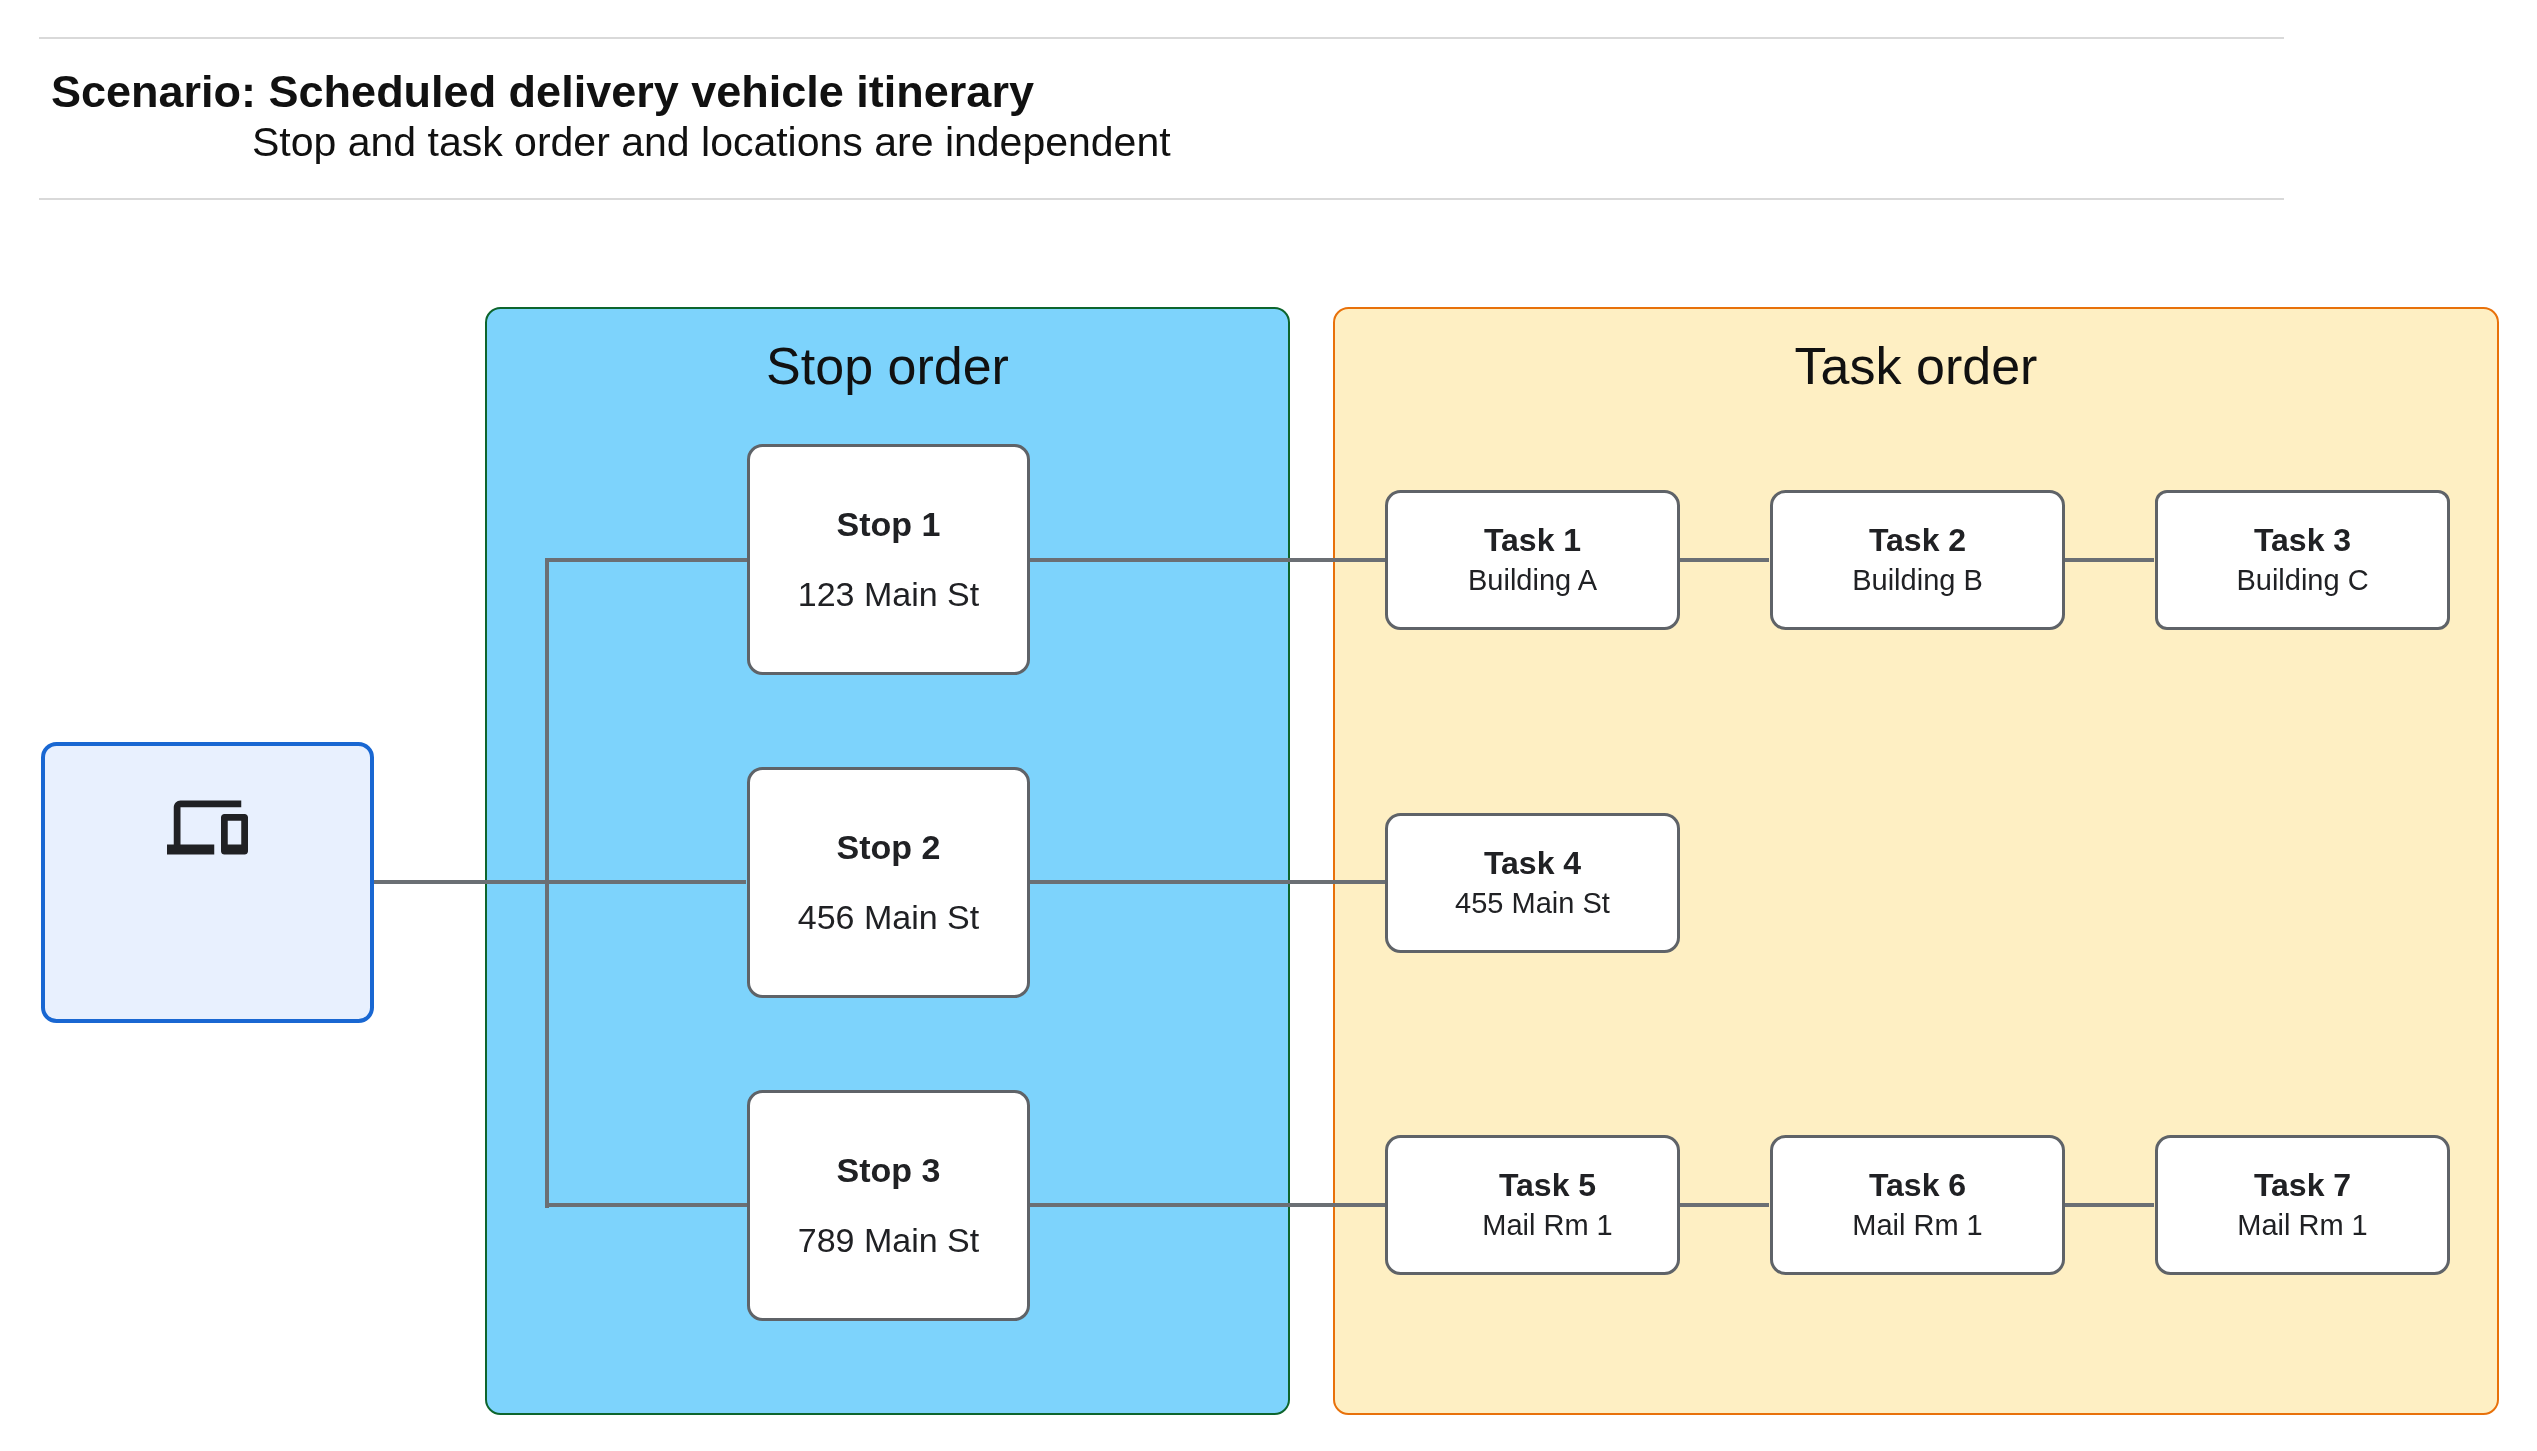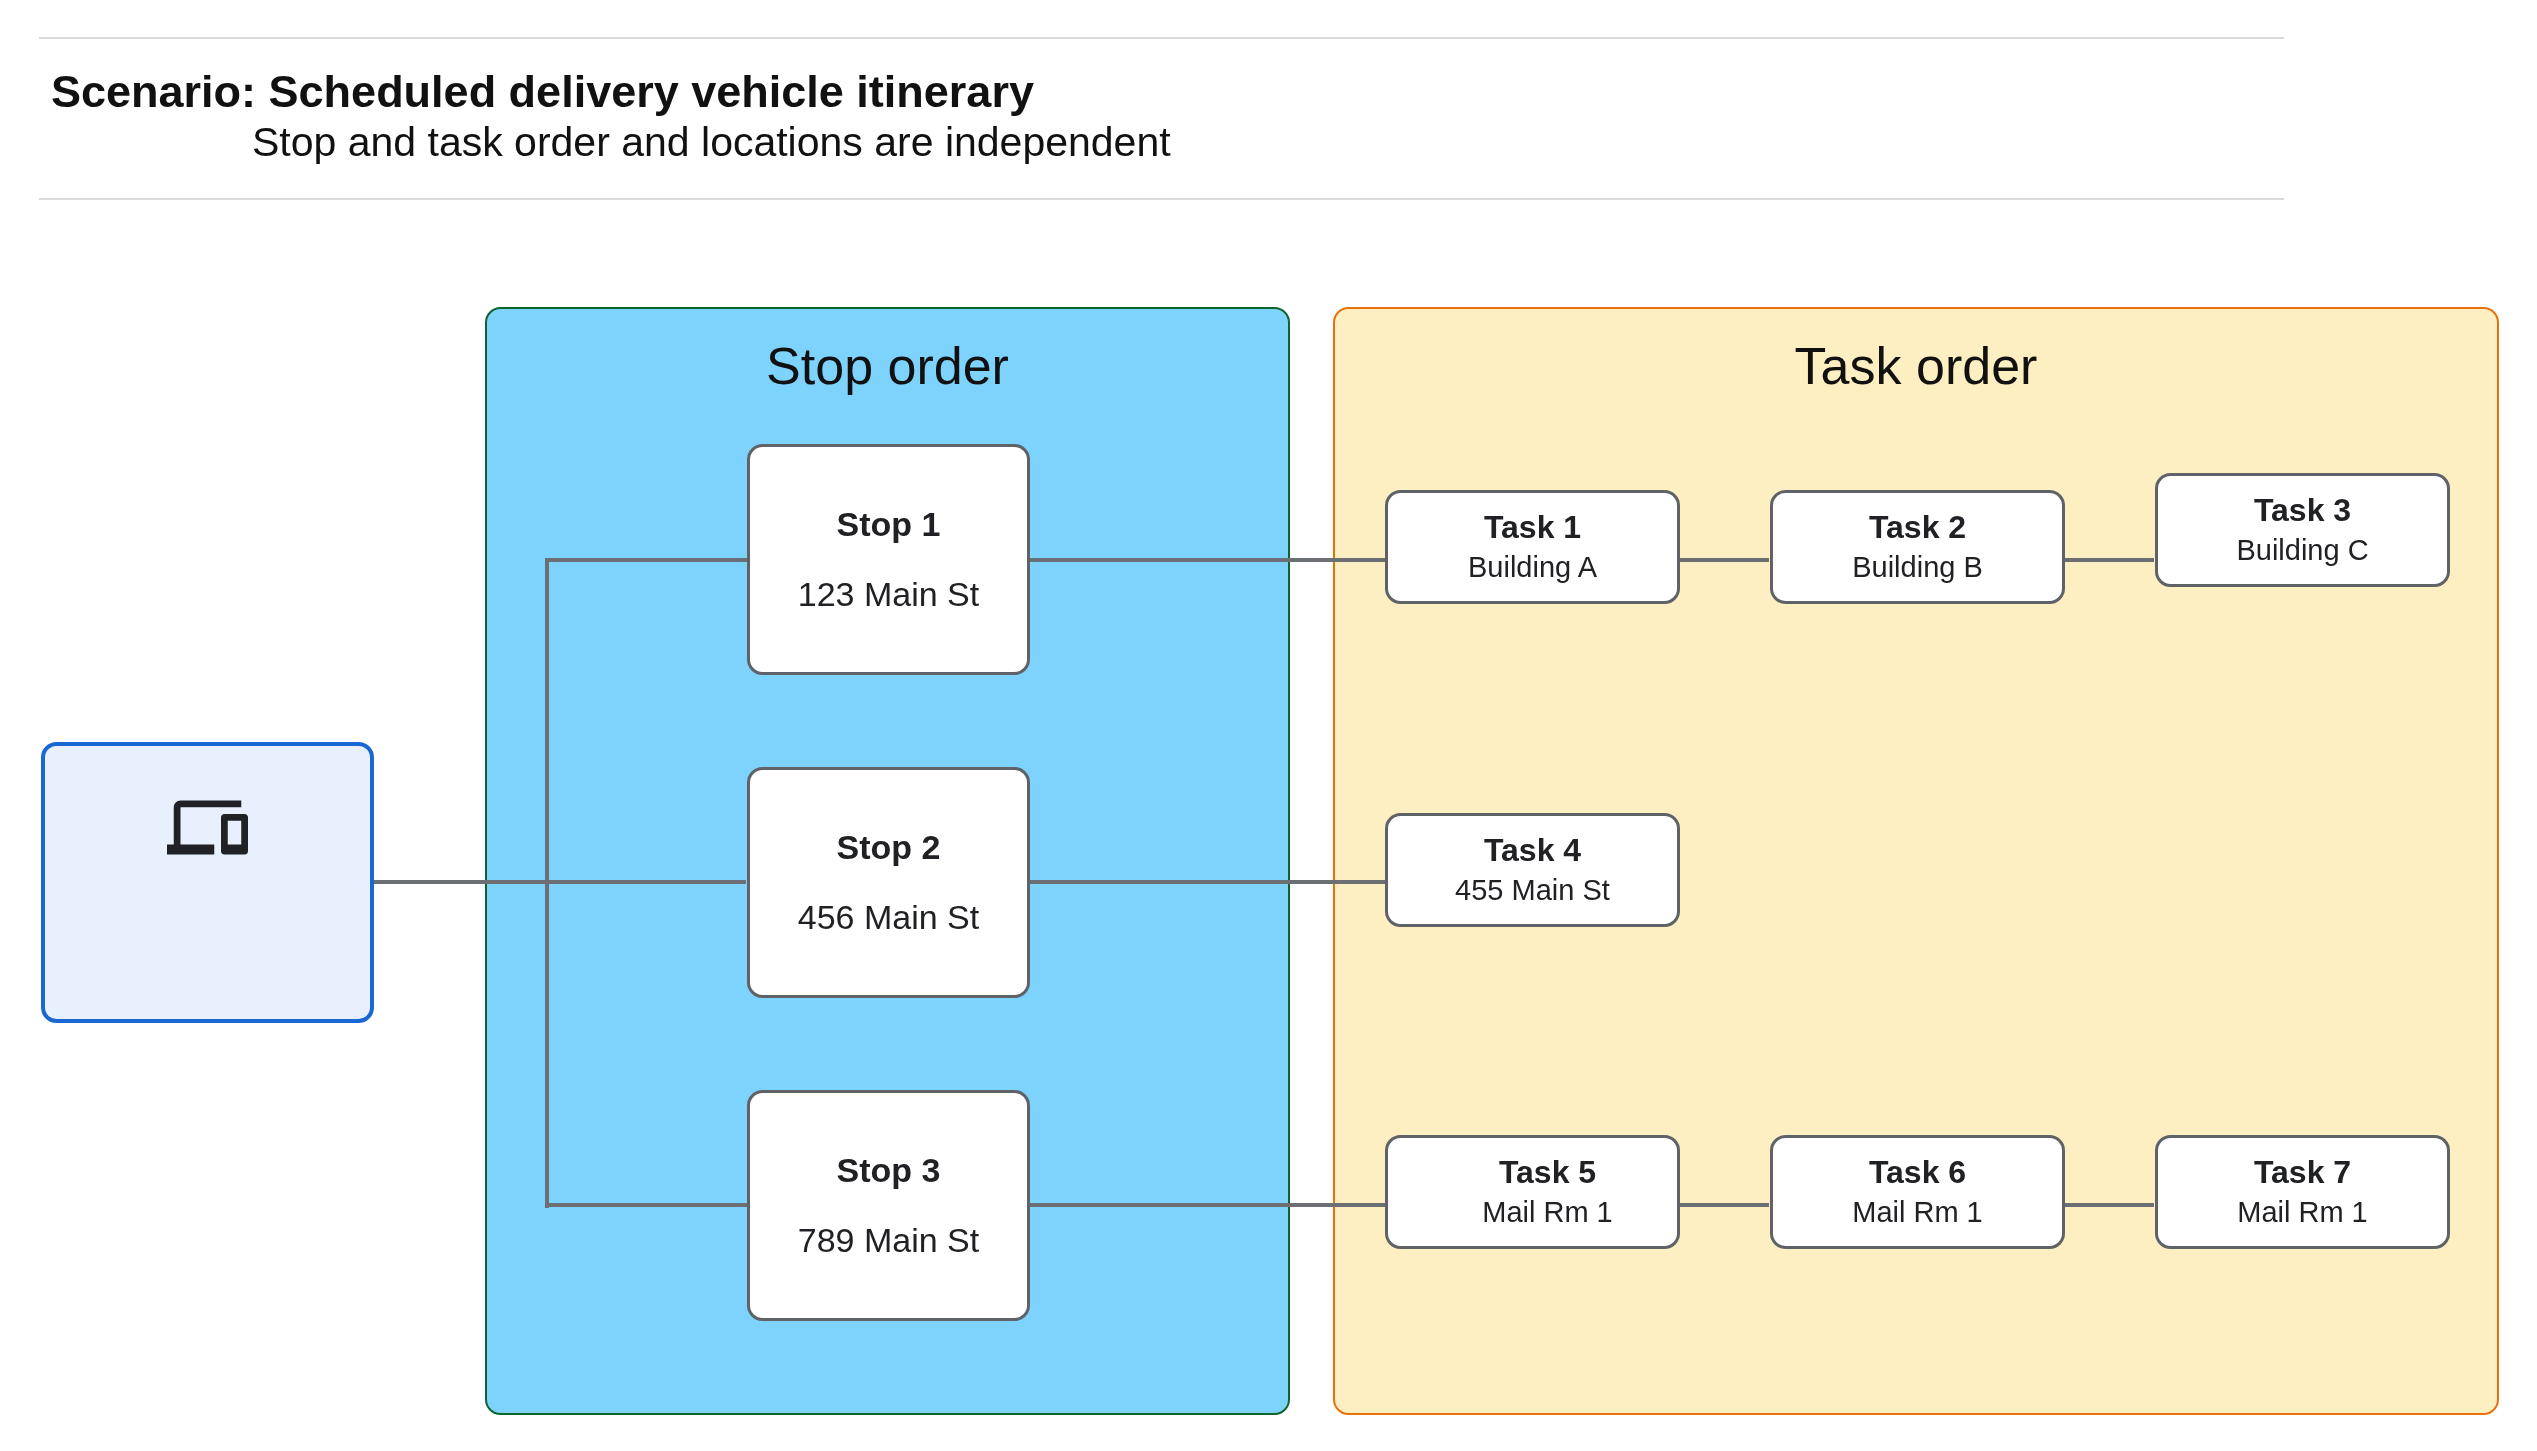--- a/index.html
+++ b/index.html
@@ -19,21 +19,21 @@
   .line{position:absolute;background:#6b6f74;z-index:3;}
   .line.h{height:3.9px;}
   .line.v{width:3.9px;}
 
   .node{
     position:absolute;background:#ffffff;border:3.9px solid #5f6368;border-radius:15.5px;
     box-sizing:border-box;display:flex;flex-direction:column;align-items:center;justify-content:center;
     z-index:5;text-align:center;
   }
   .node.stop-node{width:283px;height:231px;}
-  .node.task-node{width:295px;height:114px;}
+  .node.task-node{width:295px;height:140px;}
   .node .node-name{font-weight:700;}
   .stop-node .node-name{font-size:34px;line-height:1.35;}
   .stop-node .node-loc{font-size:34px;line-height:1.35;margin-top:24px;}
   .task-node .node-name{font-size:32px;line-height:1.3;}
   .task-node .node-loc{font-size:29px;line-height:1.3;}
 
   .vehicle{
     position:absolute;left:41px;top:742px;width:333px;height:281px;box-sizing:border-box;
     background:#e8f0fe;border:4.8px solid #1967d2;border-radius:15.5px;z-index:5;
     display:flex;flex-direction:column;align-items:center;
@@ -90,21 +90,21 @@
   </div>
 
   <div class="node task-node" style="left:1385px;top:490px;">
     <div class="node-name">Task 1</div>
     <div class="node-loc">Building A</div>
   </div>
   <div class="node task-node" style="left:1770px;top:490px;">
     <div class="node-name">Task 2</div>
     <div class="node-loc">Building B</div>
   </div>
-  <div class="node task-node" style="left:2155px;top:473px;">
+  <div class="node task-node" style="left:2155px;top:490px;border-radius:12px;">
     <div class="node-name">Task 3</div>
     <div class="node-loc">Building C</div>
   </div>
 
   <div class="node task-node" style="left:1385px;top:813px;">
     <div class="node-name">Task 4</div>
     <div class="node-loc">455 Main St</div>
   </div>
 
   <div class="node task-node" style="left:1385px;top:1135px;padding-left:30px;">

